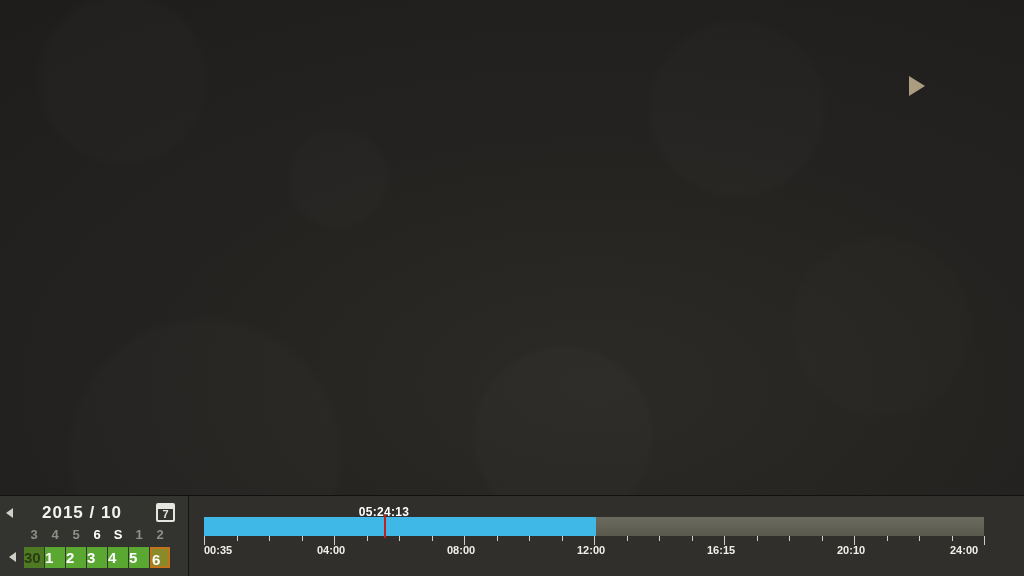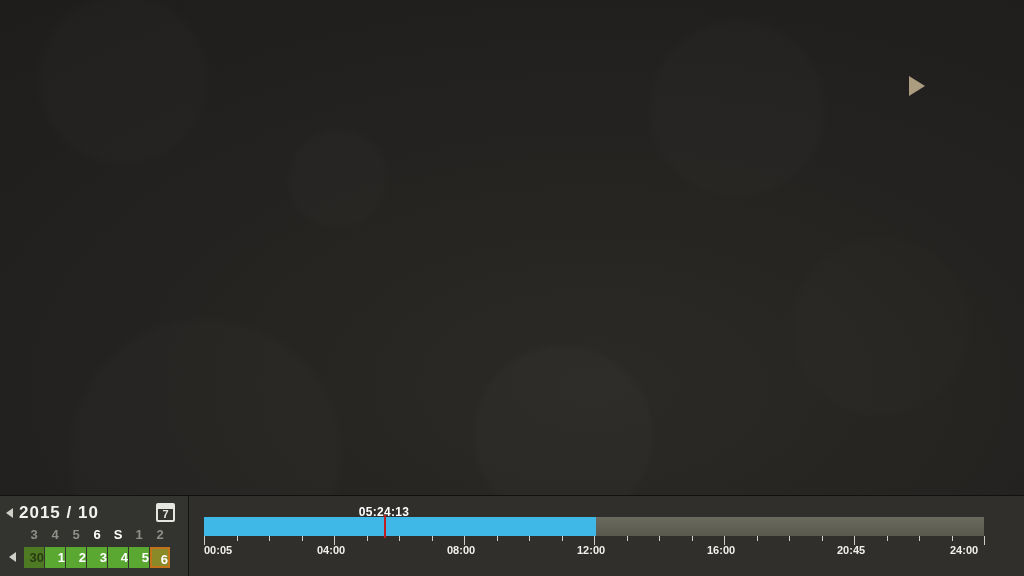--- a/index.html
+++ b/index.html
@@ -94,21 +94,21 @@
     width: 0; height: 0;
     border-top: 5px solid transparent;
     border-bottom: 5px solid transparent;
     border-right: 7px solid #cfcfc8;
   }
   #cal-date-text {
     color: #f2f2ee;
     font-size: 17px;
     font-weight: bold;
     letter-spacing: 1px;
-    margin-left: 1px;
+    margin-left: 24px;
     white-space: nowrap;
   }
   #calendar-icon {
     position: absolute;
     right: 13px;
     top: 7px;
     width: 19px;
     height: 19px;
     border: 2px solid #e6e6e0;
     border-radius: 2px;
@@ -155,22 +155,22 @@
     left: 0; top: 48px;
     width: 188px; height: 26px;
     display: flex;
     align-items: center;
   }
   #cal-days-row .nav-arrow { width: 24px; }
   .day-cell {
     width: 20px;
     height: 21px;
     line-height: 21px;
-    text-align: right;
-    font-size: 13px;
+    text-align: left;
+    font-size: 15px;
     font-weight: bold;
     color: #ffffff;
     margin-right: 1px;
     box-sizing: border-box;
     cursor: pointer;
   }
   .day-cell.d-other {
     background: #4f7a24;
     color: #2a3b12;
   }
@@ -348,25 +348,25 @@
           <div class="tick minor" style="left: 585px;"></div>
           <div class="tick minor" style="left: 618px;"></div>
           <div class="tick major" style="left: 650px;"></div>
           <div class="tick minor" style="left: 683px;"></div>
           <div class="tick minor" style="left: 715px;"></div>
           <div class="tick minor" style="left: 748px;"></div>
           <div class="tick major" style="left: 780px;"></div>
         </div>
 
       <div id="timeline-labels">
-        <div class="hour-label" style="left: 21px;">00:05</div>
+        <div class="hour-label" style="left: 21px;">00:35</div>
         <div class="hour-label" style="left: 134px; text-align: center;">04:00</div>
         <div class="hour-label" style="left: 264px;">08:00</div>
         <div class="hour-label" style="left: 394px;">12:00</div>
-        <div class="hour-label" style="left: 524px;">16:00</div>
-        <div class="hour-label" style="left: 654px;">20:45</div>
+        <div class="hour-label" style="left: 524px;">16:15</div>
+        <div class="hour-label" style="left: 654px;">20:10</div>
         <div class="hour-label" style="left: 767px;">24:00</div>
       </div>
 
     </div>
 
   </div>
 </div>
 
 </body></html>

